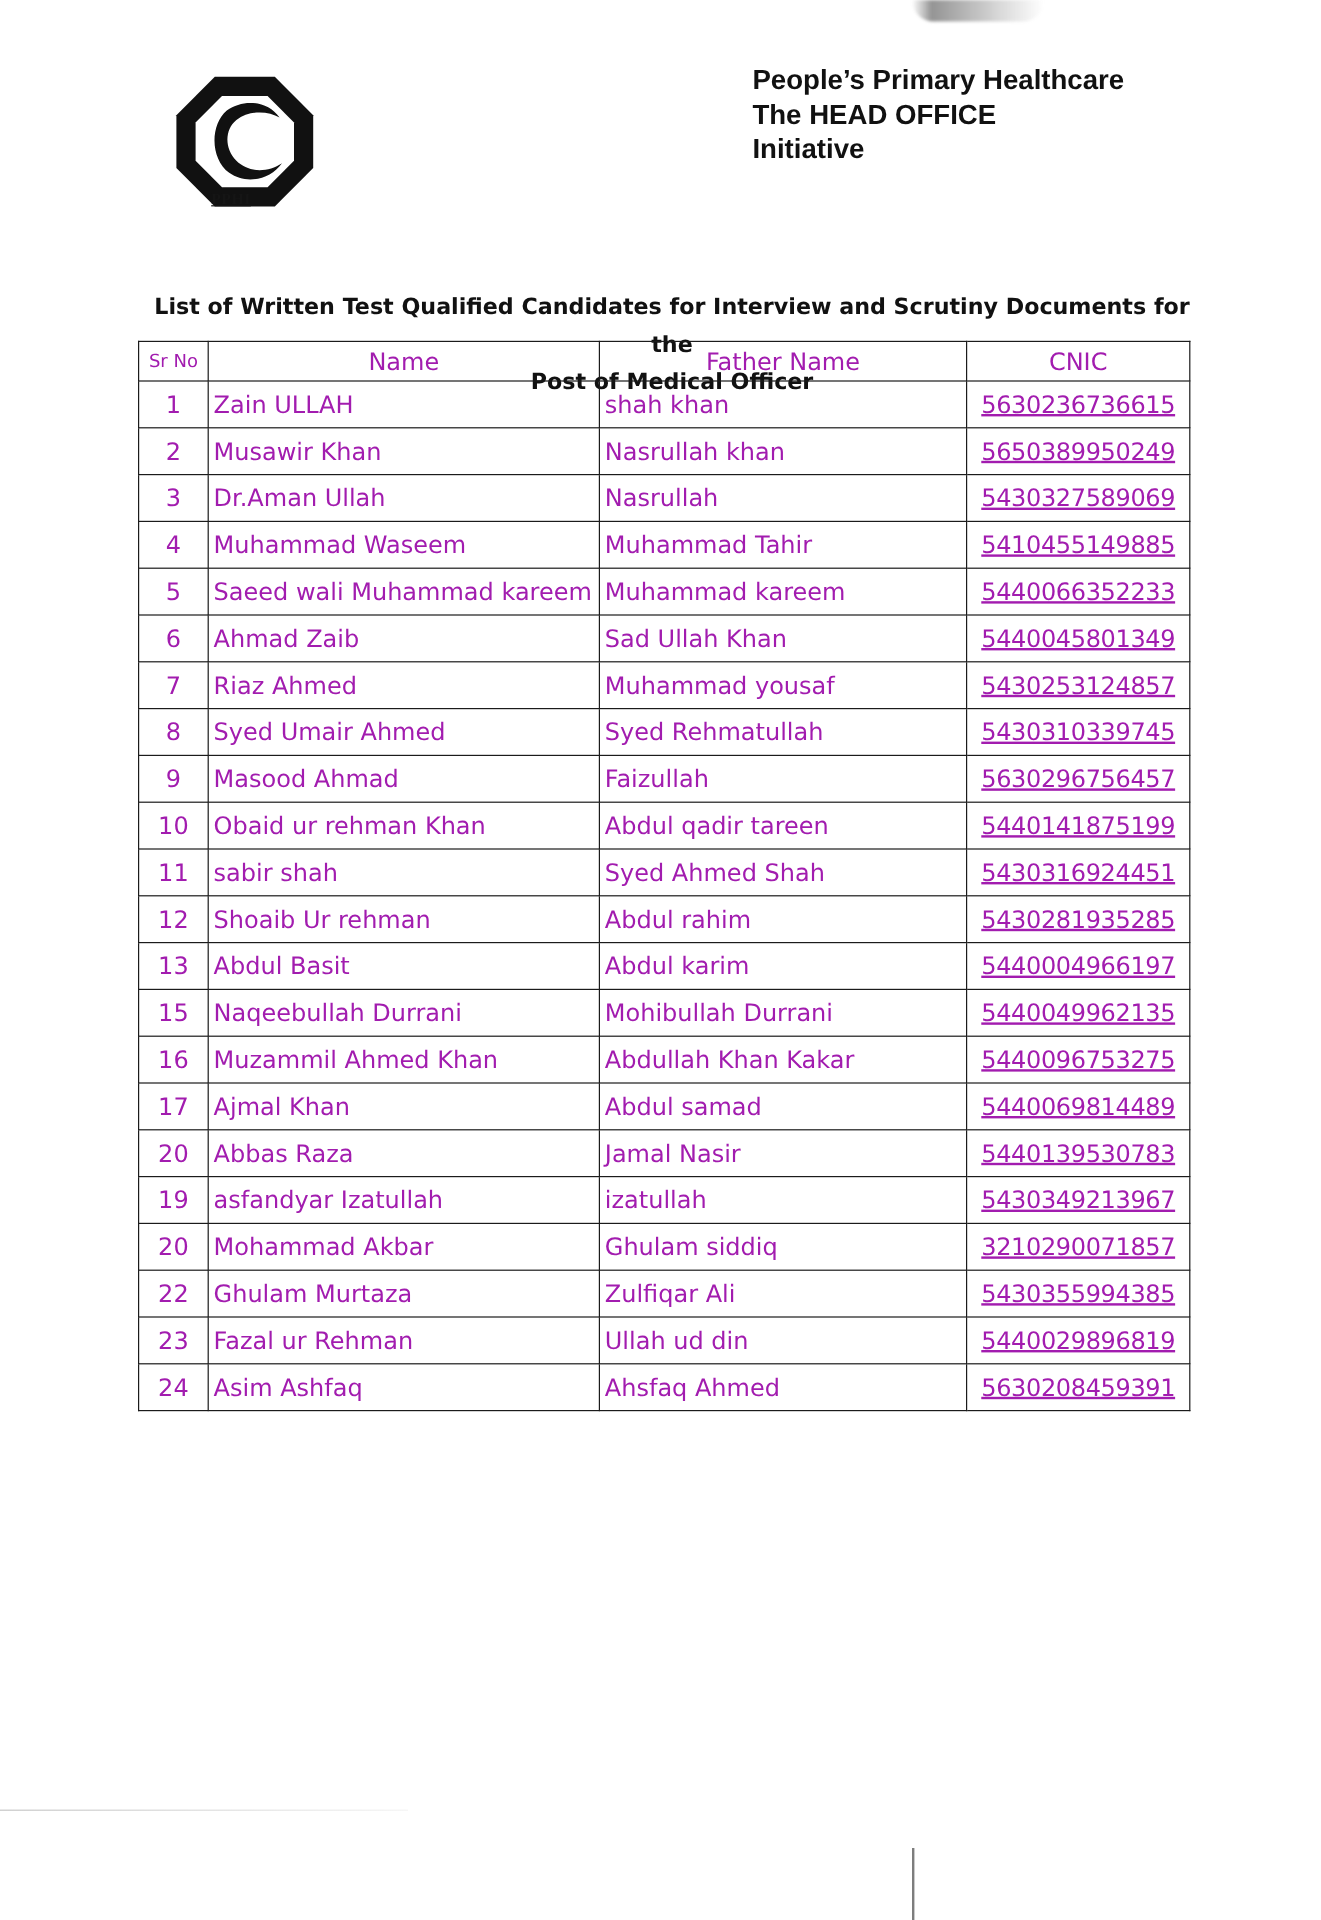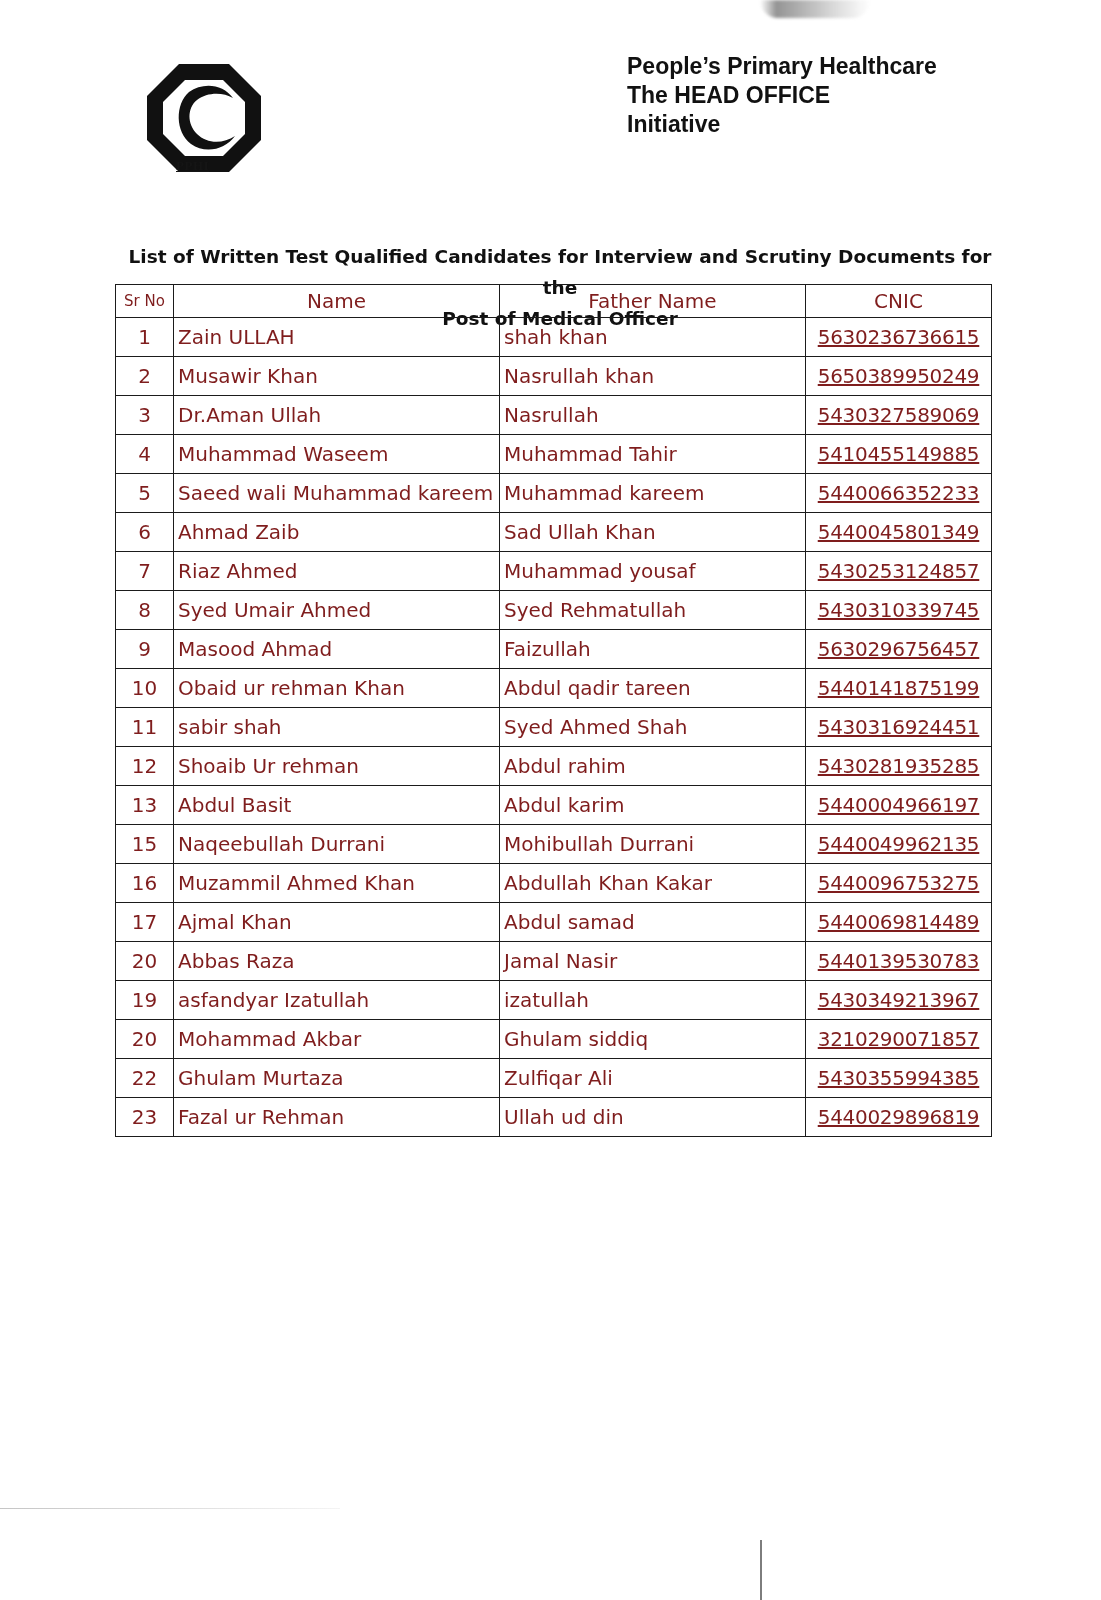--- a/index.html
+++ b/index.html
@@ -22,21 +22,21 @@
     position: absolute; left: 627px; top: 52px; font-size: 23px; font-weight: bold;
     line-height: 29px; color: #111;
   }
   .title {
     position: absolute; left: 110px; top: 202px; width: 900px; text-align: center;
     font-family: "DejaVu Sans", sans-serif; font-weight: bold; font-size: 18.5px;
     line-height: 31px; color: #111; margin-top: 39px;
   }
   table {
     position: absolute; left: 115px; top: 284px; border-collapse: collapse;
-    font-family: "DejaVu Sans", sans-serif; font-size: 20px; color: #7f1d1d;
+    font-family: "DejaVu Sans", sans-serif; font-size: 20px; color: #a21caf;
   }
   th, td { border: 1.6px solid #1b1b1b; height: 38px; padding: 0 4px; white-space: nowrap; }
   th { font-weight: normal; font-size: 20px; height: 32px; }
   th.sr { font-size: 15px; }
   col.c1 { width: 58px; } col.c2 { width: 326px; } col.c3 { width: 306px; } col.c4 { width: 186px; }
   td.sr { text-align: center; }
   td.cnic { text-align: center; letter-spacing: -.3px; text-decoration: underline; }
   .bottom-line {
     position: absolute; left: 0; top: 1508px; width: 340px; height: 1px;
     background: linear-gradient(90deg, rgba(140,140,140,.5), rgba(200,200,200,.2));
@@ -201,17 +201,23 @@
         <td>Ghulam Murtaza</td>
         <td>Zulfiqar Ali</td>
         <td class="cnic">5430355994385</td>
       </tr>
       <tr>
         <td class="sr">23</td>
         <td>Fazal ur Rehman</td>
         <td>Ullah ud din</td>
         <td class="cnic">5440029896819</td>
       </tr>
+      <tr>
+        <td class="sr">24</td>
+        <td>Asim Ashfaq</td>
+        <td>Ahsfaq Ahmed</td>
+        <td class="cnic">5630208459391</td>
+      </tr>
     </tbody>
 </table>
 
 <div class="bottom-line"></div>
 <div class="bottom-mark"></div>
 
 </body></html>

